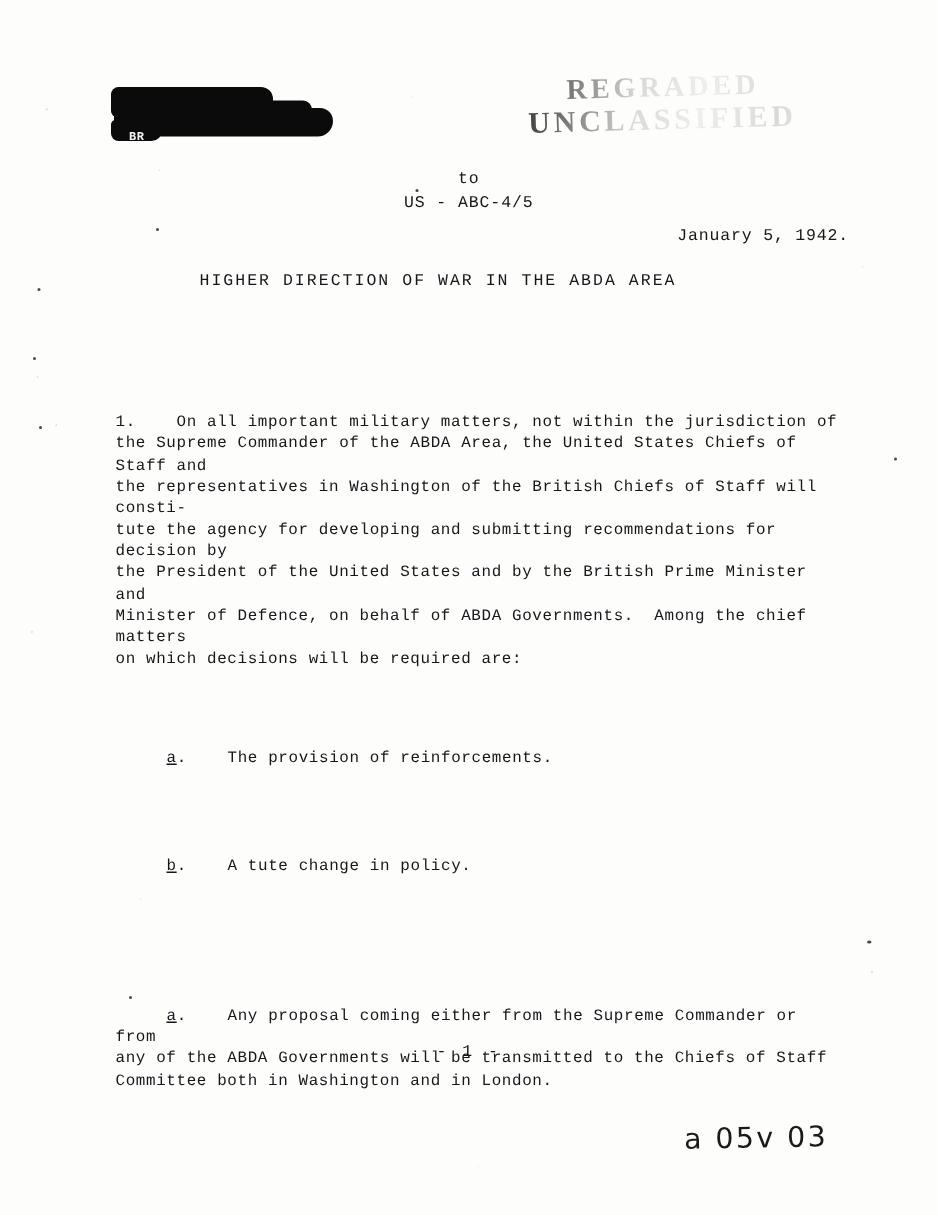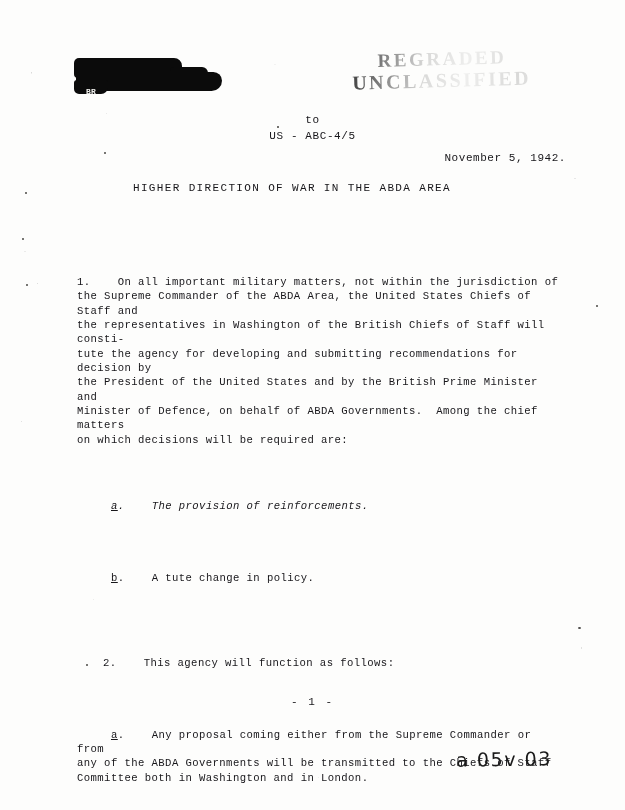--- a/index.html
+++ b/index.html
@@ -241,40 +241,39 @@
     <div class="line1">REGRADED</div>
     <div class="line2">UNCLASSIFIED</div>
   </div>
 
   <div class="annex-block">
     <span class="ln">to</span>
     <span class="ln">US - ABC-4/5</span>
   </div>
   <div class="stray-dot"></div>
 
-  <div class="doc-date">November 5, 1942.</div>
+  <div class="doc-date">January 5, 1942.</div>
 
   <div class="doc-title">HIGHER DIRECTION OF WAR IN THE ABDA AREA</div>
 
   <div class="body-text">
 
     <p class="para tight">1.    On all important military matters, not within the jurisdiction of
 the Supreme Commander of the ABDA Area, the United States Chiefs of Staff and
 the representatives in Washington of the British Chiefs of Staff will consti-
 tute the agency for developing and submitting recommendations for decision by
 the President of the United States and by the British Prime Minister and
 Minister of Defence, on behalf of ABDA Governments.  Among the chief matters
 on which decisions will be required are:</p>
 
-    <p class="sub" style="text-indent:34px;font-style:italic;"><span class="ulet">a</span><span>.    The provision of reinforcements.</span></p>
+    <p class="sub" style="text-indent:34px;"><span class="ulet">a</span><span>.    The provision of reinforcements.</span></p>
 
     <p class="sub" style="text-indent:34px;"><span class="ulet">b</span><span>.    A tute change in policy.</span></p>
 
 
-    <p class="para" style="text-indent:26px;">2.    This agency will function as follows:</p>
 
     <p class="sub" style="text-indent:34px;"><span class="ulet">a</span><span>.    Any proposal coming either from the Supreme Commander or from
 any of the ABDA Governments will be transmitted to the Chiefs of Staff
 Committee both in Washington and in London.</span></p>
 
     
 
     
 
     

